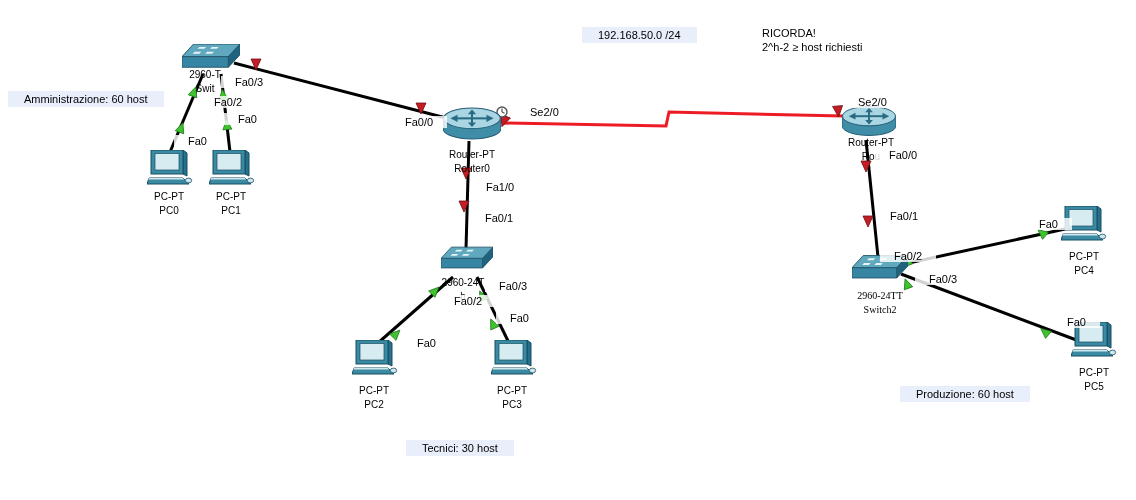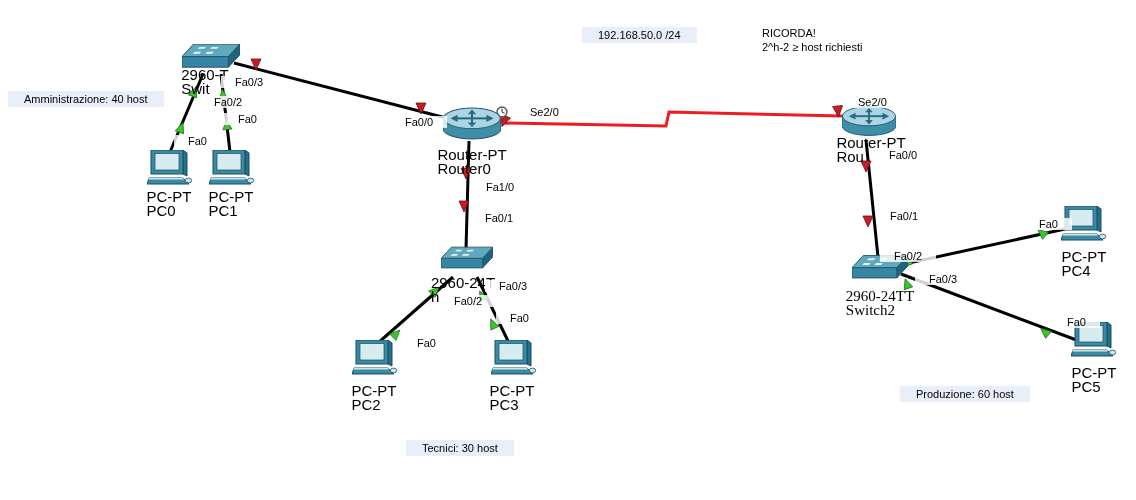--- a/index.html
+++ b/index.html
@@ -6,21 +6,21 @@
   #canvas{
     position:relative;width:1136px;height:500px;background:#ffffff;
     font-family:"Liberation Sans",sans-serif;overflow:hidden;
   }
   #wires{position:absolute;left:0;top:0;width:1136px;height:500px;}
   .plabel{
     position:absolute;font-size:11px;line-height:12px;color:#000;
     background:rgba(255,255,255,.82);padding:0 14px;white-space:nowrap;z-index:4;
   }
   .dlabel{
-    position:absolute;font-size:15px;line-height:14px;color:#000;
+    position:absolute;font-size:10px;line-height:14px;color:#000;text-align:center;
     transform:translateX(-50%);white-space:nowrap;z-index:3;
   }
   .dlabel span{display:block;}
   .note{
     position:absolute;font-size:11px;line-height:14px;color:#000;
     background:#e9eefb;padding:1px 16px;white-space:nowrap;z-index:5;
   }
   .note.plain{background:transparent;}
 </style>
 </head>
@@ -170,21 +170,21 @@
   <span class="plabel" style="left:403px;top:337px;">Fa0</span>
   <span class="plabel" style="left:496px;top:312px;">Fa0</span>
   <span class="plabel" style="left:844px;top:96px;">Se2/0</span>
   <span class="plabel" style="left:875px;top:149px;">Fa0/0</span>
   <span class="plabel" style="left:876px;top:210px;">Fa0/1</span>
   <span class="plabel" style="left:880px;top:250px;">Fa0/2</span>
   <span class="plabel" style="left:915px;top:273px;">Fa0/3</span>
   <span class="plabel" style="left:1025px;top:218px;">Fa0</span>
   <span class="plabel" style="left:1053px;top:316px;">Fa0</span>
 
-  <div class="note" style="left:8px;top:91px;">Amministrazione: 40 host</div>
+  <div class="note" style="left:8px;top:91px;">Amministrazione: 60 host</div>
   <div class="note" style="left:582px;top:27px;">192.168.50.0 /24</div>
   <div class="note plain" style="left:746px;top:25px;">
     <span style="display:block;">RICORDA!</span>
     <span style="display:block;">2^h-2 ≥ host richiesti</span>
   </div>
   <div class="note" style="left:406px;top:440px;">Tecnici: 30 host</div>
   <div class="note" style="left:900px;top:386px;">Produzione: 60 host</div>
 
 </div>
 

